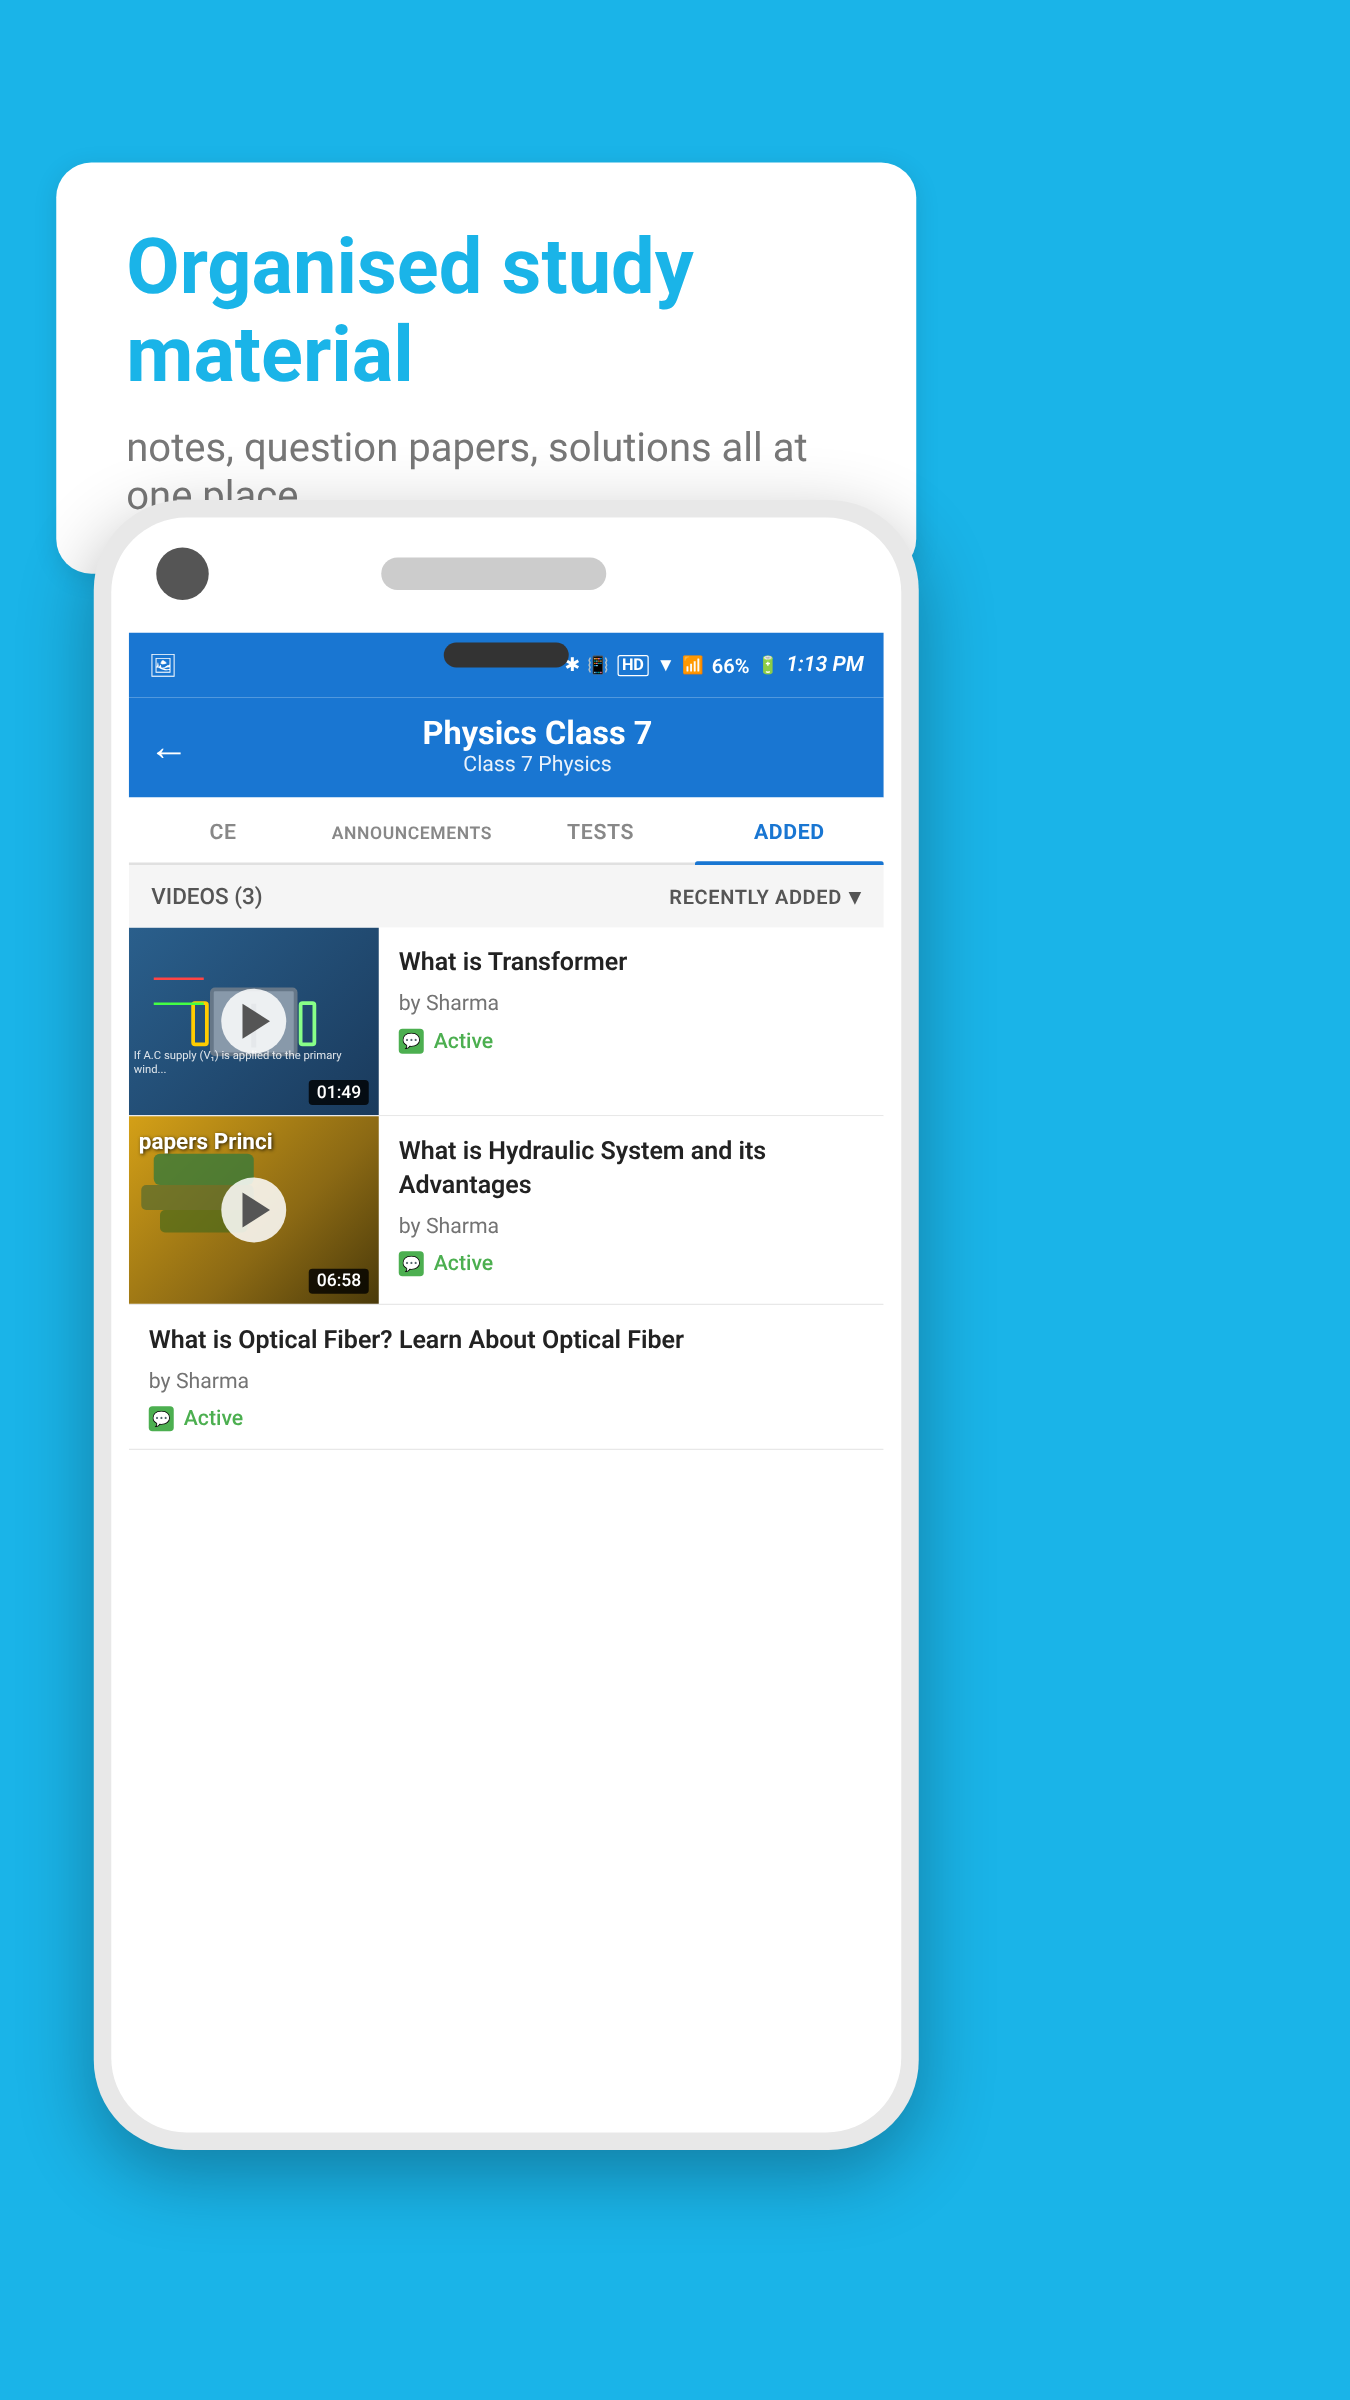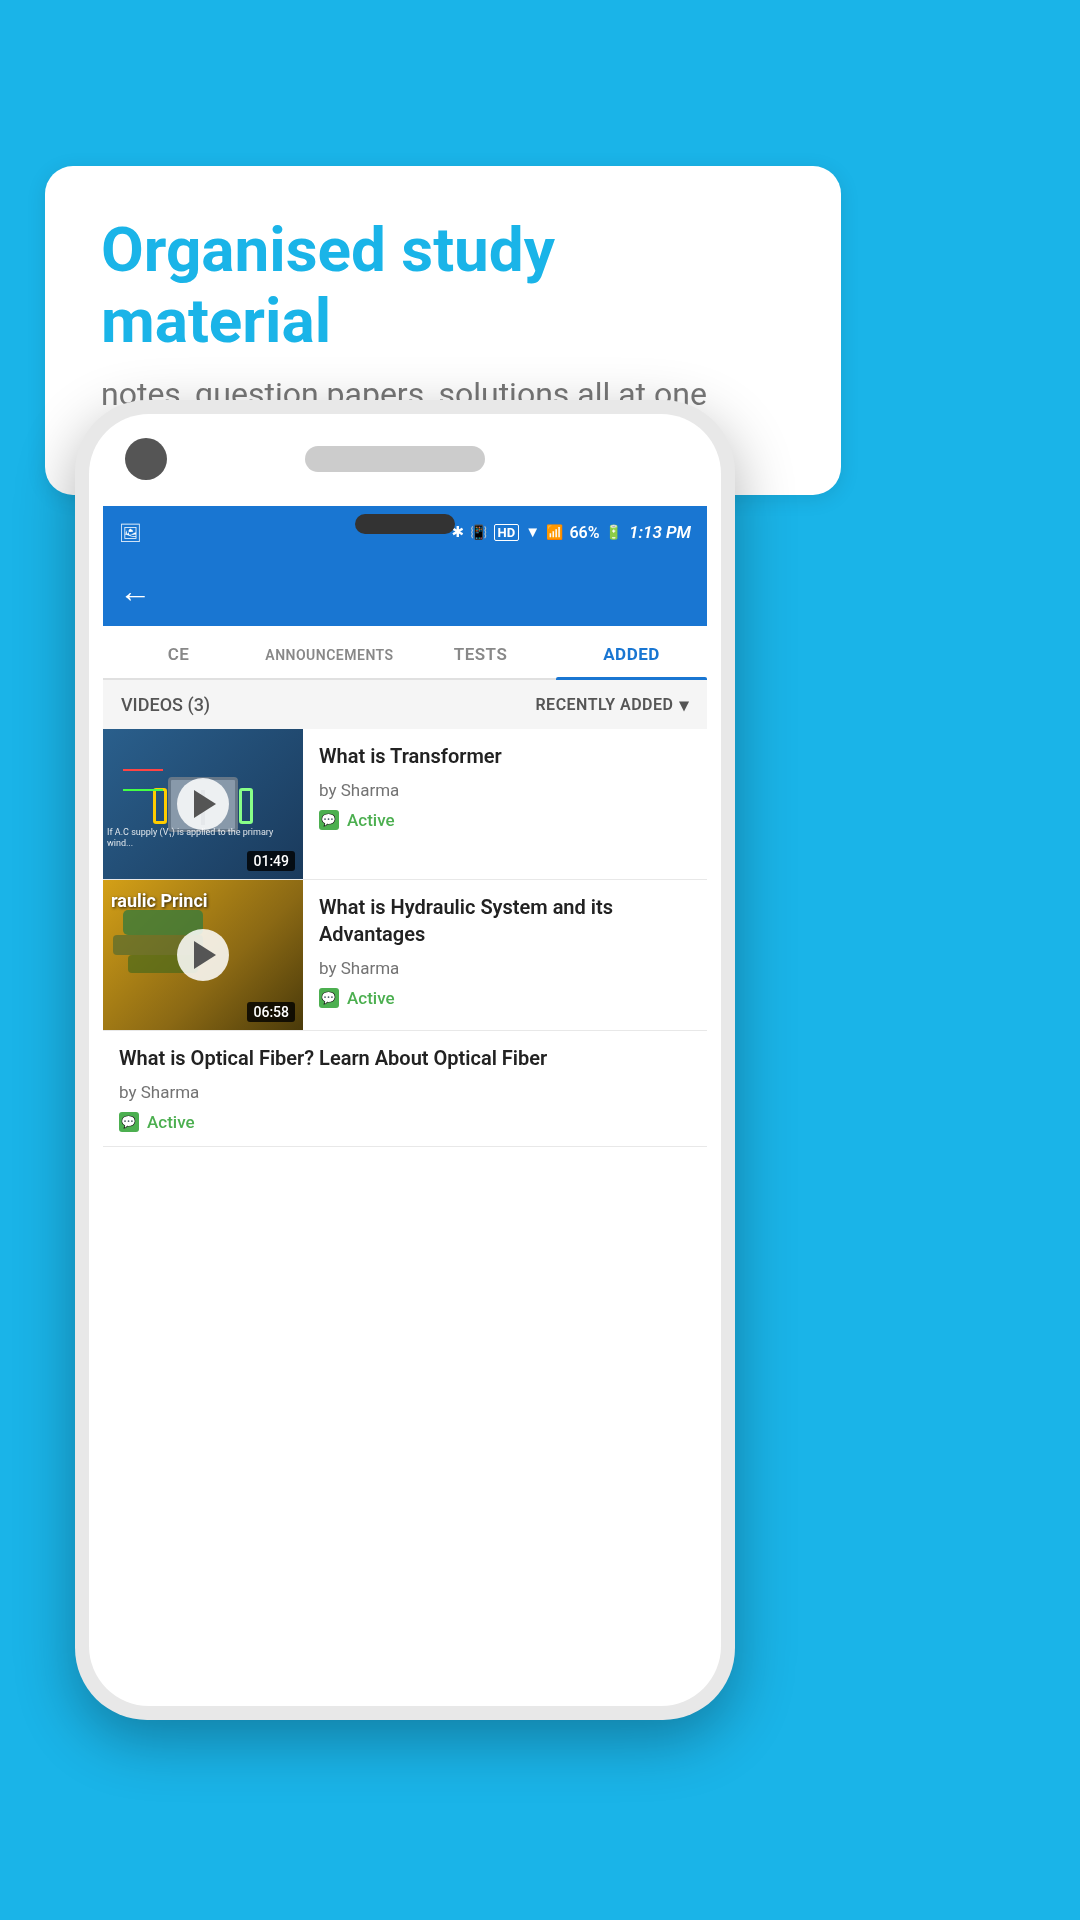--- a/index.html
+++ b/index.html
@@ -10,26 +10,25 @@
       font-family: 'Roboto', Arial, sans-serif;
       overflow: hidden;
       position: relative;
     }
 
     
     .speech-bubble {
       position: absolute;
       top: 130px;
       left: 45px;
-      width: 796px;
+      width: 688px;
       background: white;
       border-radius: 28px;
       padding: 48px 56px 44px 56px;
       box-shadow: 0 4px 20px rgba(0,0,0,0.1);
-      margin-top: 36px;
     }
     .speech-bubble::after {
       content: '';
       position: absolute;
       bottom: -42px;
       left: 340px;
       width: 0;
       height: 0;
       border-left: 30px solid transparent;
       border-right: 30px solid transparent;
@@ -384,20 +383,24 @@
           <span style="font-size:15px;color:white;">▼</span>
           <span style="font-size:14px;color:white;">📶</span>
           <span style="color:white;font-size:16px;font-weight:600;">66%</span>
           <span style="font-size:14px;color:white;">🔋</span>
           <span style="color:white;font-size:17px;font-weight:600;font-style:italic;">1:13 PM</span>
         </div>
       </div>
 
       <div class="app-bar">
         <span class="back-arrow">←</span>
+        <div class="app-bar-title">
+          <div class="app-bar-main-title">Physics Class 7</div>
+          <div class="app-bar-subtitle">Class 7    Physics</div>
+        </div>
       </div>
 
       <div class="tabs-container">
         <div class="tab">
           <span>CE</span>
         </div>
         <div class="tab">
           <span style="font-size:14px;">ANNOUNCEMENTS</span>
         </div>
         <div class="tab">
@@ -444,21 +447,21 @@
             <div class="video-author">by Sharma</div>
             <div class="video-status">
               <div class="status-chat-icon">💬</div>
               <span>Active</span>
             </div>
           </div>
         </div>
 
         <div class="video-item">
           <div class="video-thumbnail thumbnail-bg-2">
-            <div class="hydraulic-text">raulic Princi</div>
+            <div class="hydraulic-text">papers Princi</div>
 
             <div style="position:absolute;top:30px;left:20px;width:80px;height:25px;background:#3a7a3a;border-radius:5px;opacity:0.8;"></div>
             <div style="position:absolute;top:55px;left:10px;width:90px;height:20px;background:#556b2f;border-radius:4px;opacity:0.7;"></div>
             <div style="position:absolute;top:75px;left:25px;width:70px;height:18px;background:#4a6a1a;border-radius:4px;opacity:0.7;"></div>
             <div class="play-button">
               <div class="play-triangle"></div>
             </div>
             <div class="thumbnail-duration">06:58</div>
           </div>
           <div class="video-info">

